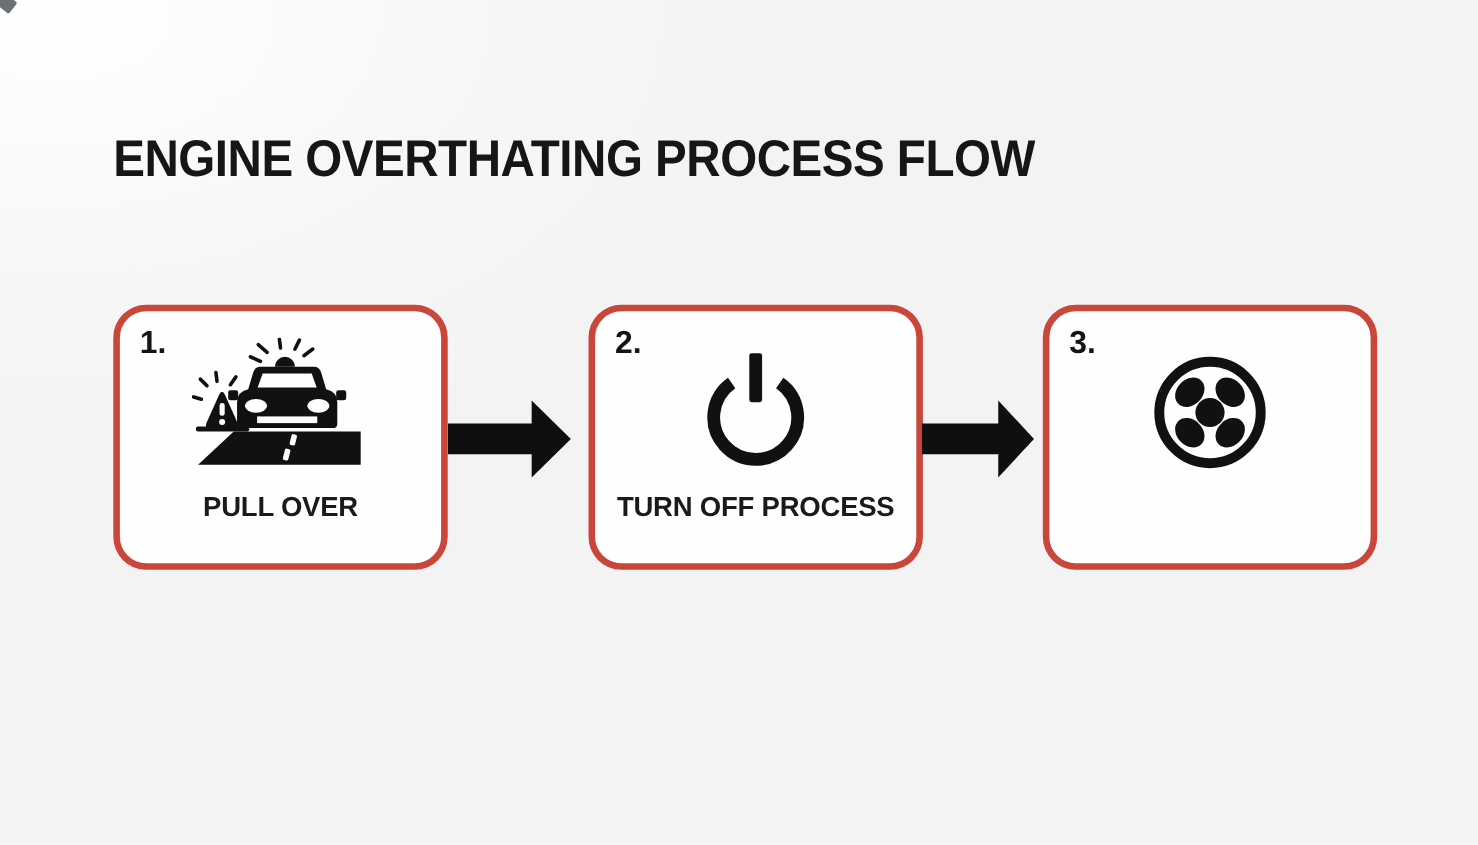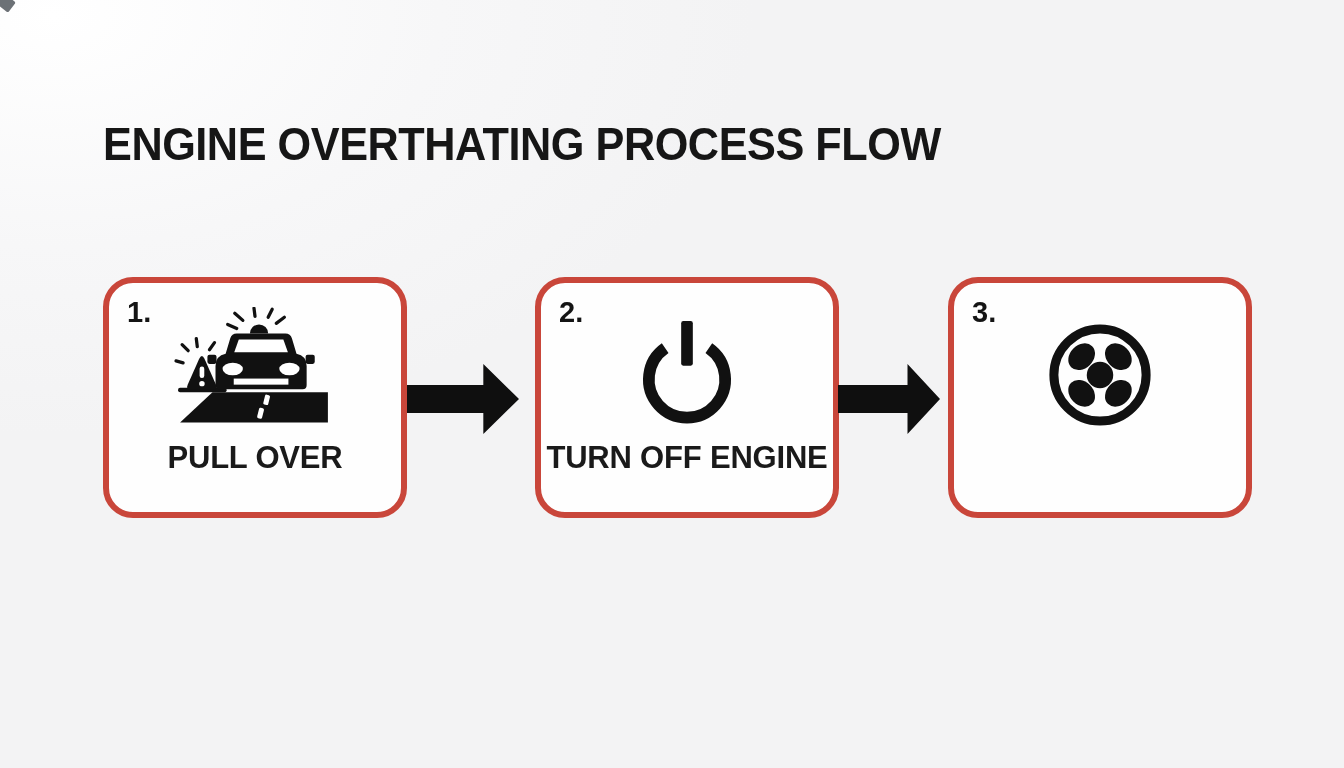--- a/index.html
+++ b/index.html
@@ -70,21 +70,21 @@
   .icon-power { top: 36px; }
   .icon-power svg { width: 106px; height: 106px; }
   .icon-fan   { top: 39px; }
   .icon-fan svg   { width: 106px; height: 106px; }
 
   .step-label {
     position: absolute;
     left: 0; right: 0;
     bottom: 36px;
     text-align: center;
-    font-size: 31px;
+    font-size: 25px;
     font-weight: 700;
     letter-spacing: -0.2px;
     color: #1a1a1a;
     white-space: nowrap;
   }
 
   .arrow {
     position: absolute;
     top: 360px;
     height: 78px;
@@ -148,21 +148,21 @@
   </div>
 
   <div class="step-box box-2">
     <span class="step-num">2.</span>
     <div class="icon-wrap icon-power">
       <svg viewBox="0 0 100 100" xmlns="http://www.w3.org/2000/svg">
         <path d="M29.4,27.5 A36,36 0 1 0 70.6,27.5" fill="none" stroke="#111111" stroke-width="11"></path>
         <rect x="44.5" y="2" width="11" height="42" rx="2" fill="#111111"></rect>
       </svg>
     </div>
-    <div class="step-label">TURN OFF ENGINE</div>
+    <div class="step-label">TURN OFF PROCESS</div>
   </div>
 
   <div class="arrow arrow-2">
     <svg viewBox="0 0 113 78" preserveAspectRatio="none" xmlns="http://www.w3.org/2000/svg">
       <path d="M0,25 L77,25 L77,4 L113,39 L77,74 L77,53 L0,53 Z" fill="#0f0f0f"></path>
     </svg>
   </div>
 
   <div class="step-box box-3">
     <span class="step-num">3.</span>

